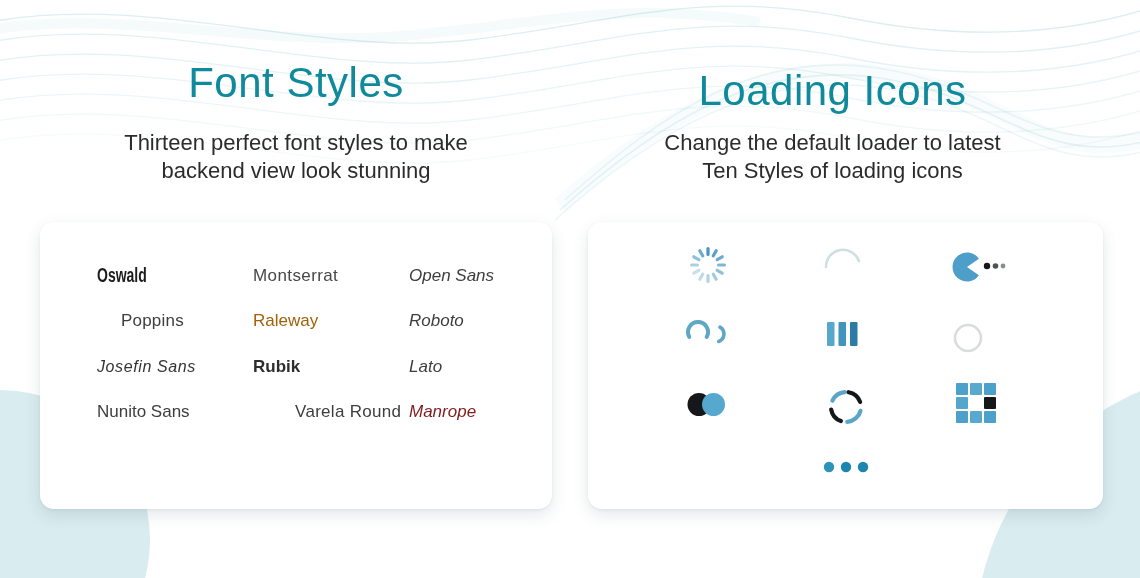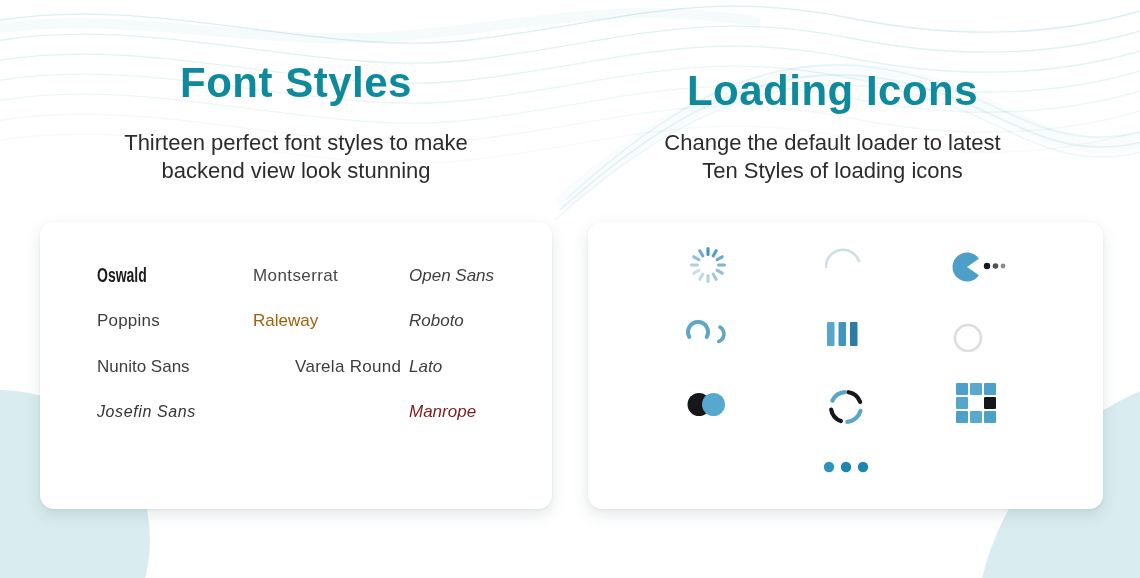--- a/index.html
+++ b/index.html
@@ -5,21 +5,21 @@
   html,body{margin:0;padding:0;}
   body{font-family:"Liberation Sans",sans-serif;background:#fff;}
   #screen{position:relative;width:1140px;height:578px;overflow:hidden;background:#fff;}
 
   .waves{position:absolute;left:0;top:0;pointer-events:none;}
 
   .blob{position:absolute;border-radius:50%;background:var(--blob-blue,#d9ecef);}
   .blob-left{left:-150px;top:390px;width:300px;height:300px;}
   .blob-right{left:975px;top:370px;width:540px;height:540px;}
 
-  .section-title{position:absolute;top:58px;font-size:42px;line-height:50px;font-weight:700;
+  .section-title{position:absolute;top:58px;font-size:42px;line-height:50px;font-weight:400;
     color:var(--accent-teal,#0f8a9c);text-align:center;letter-spacing:.5px;}
   .title-left{left:40px;width:512px;}
   .title-right{left:575px;width:515px;margin-top:8px;}
   .section-sub{position:absolute;top:129px;font-size:22px;line-height:28px;color:#2c2c2c;
     font-weight:500;text-align:center;}
   .sub-left{left:40px;width:512px;}
   .sub-right{left:575px;width:515px;}
 
   .card{position:absolute;top:222px;height:287px;background:#fff;border-radius:14px;
     box-shadow:0 6px 16px rgba(50,80,90,.13),0 1px 3px rgba(50,80,90,.07);}
@@ -31,21 +31,21 @@
   .col-2{left:213px;}
   .col-3{left:369px;font-style:italic;}
   .font-item{height:45.5px;display:flex;align-items:center;font-size:17px;color:#3e3e3e;white-space:nowrap;}
   .f-oswald{font-weight:700;font-size:20px;transform:scaleX(.7);transform-origin:left center;color:#1c1c1c;}
   .f-raleway{color:#a16207;}
   .f-montserrat{color:#484848;letter-spacing:.4px;}
   .f-rubik{font-weight:600;color:#2f2f2f;}
   .f-josefin{font-style:italic;font-size:16px;letter-spacing:.6px;color:#333;}
   .f-varela{letter-spacing:.3px;margin-left:42px;}
   .f-manrope{color:#7f1d1d;}
-  .f-poppins{letter-spacing:.2px;}
+  .f-poppins{letter-spacing:.2px;margin-left:24px;}
 
   .icon{position:absolute;}
   .ic-ray{left:100px;top:23px;}
   .ic-arc{left:231px;top:20px;}
   .ic-pacman{left:350px;top:27px;}
   .ic-dualarc{left:96px;top:93px;}
   .ic-bars{left:238px;top:99px;}
   .ic-ring{left:362px;top:101px;}
   .ic-dualball{left:94px;top:168px;}
   .ic-broken{left:240px;top:167px;}
@@ -91,32 +91,35 @@
 
   <div class="card card-fonts">
     <div class="font-col col-1">
       <div class="font-item">
           <span class="f-oswald">Oswald</span>
         </div>
       <div class="font-item">
           <span class="f-poppins">Poppins</span>
         </div>
       <div class="font-item">
+          <span class="f-josefin">Josefin Sans</span>
+        </div>
+      <div class="font-item">
           <span>Nunito Sans</span>
-        </div>
-      <div class="font-item">
-          <span class="f-josefin">Josefin Sans</span>
         </div>
     </div>
     <div class="font-col col-2">
       <div class="font-item">
           <span class="f-montserrat">Montserrat</span>
         </div>
       <div class="font-item">
           <span class="f-raleway">Raleway</span>
+        </div>
+      <div class="font-item">
+          <span class="f-rubik">Rubik</span>
         </div>
       <div class="font-item">
           <span class="f-varela">Varela Round</span>
         </div>
     </div>
     <div class="font-col col-3">
       <div class="font-item">
           <span>Open Sans</span>
         </div>
       <div class="font-item">

